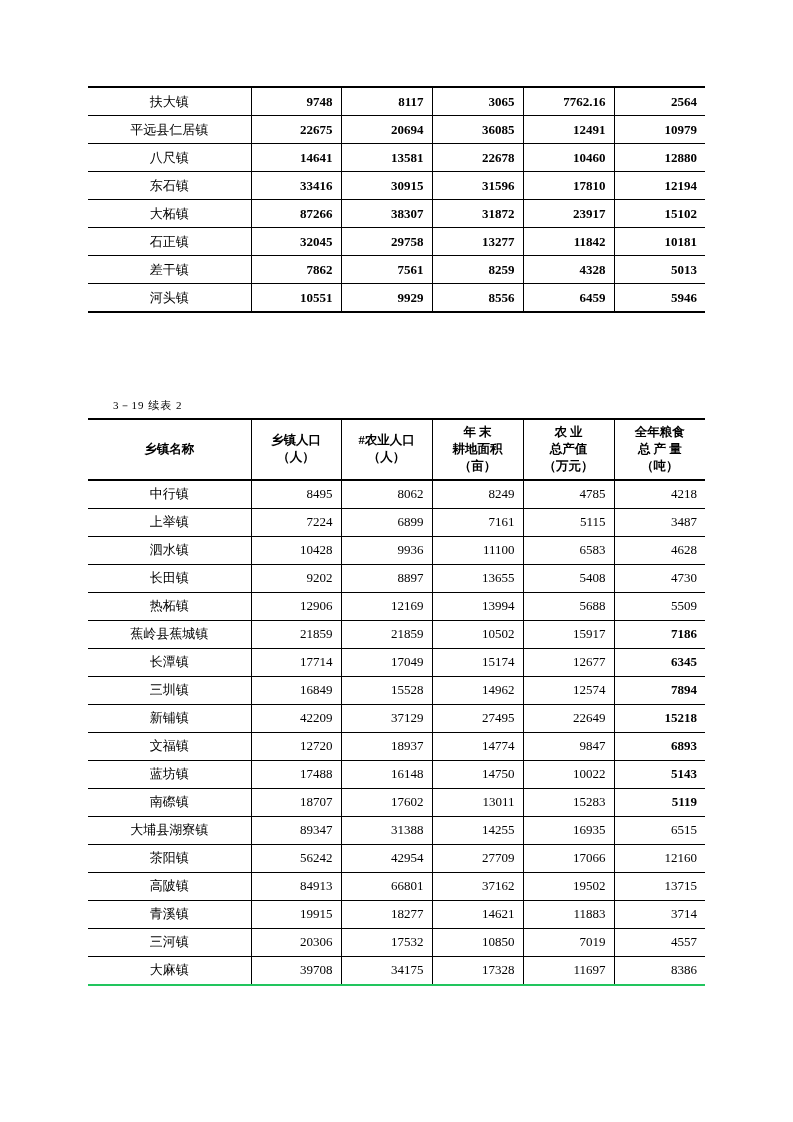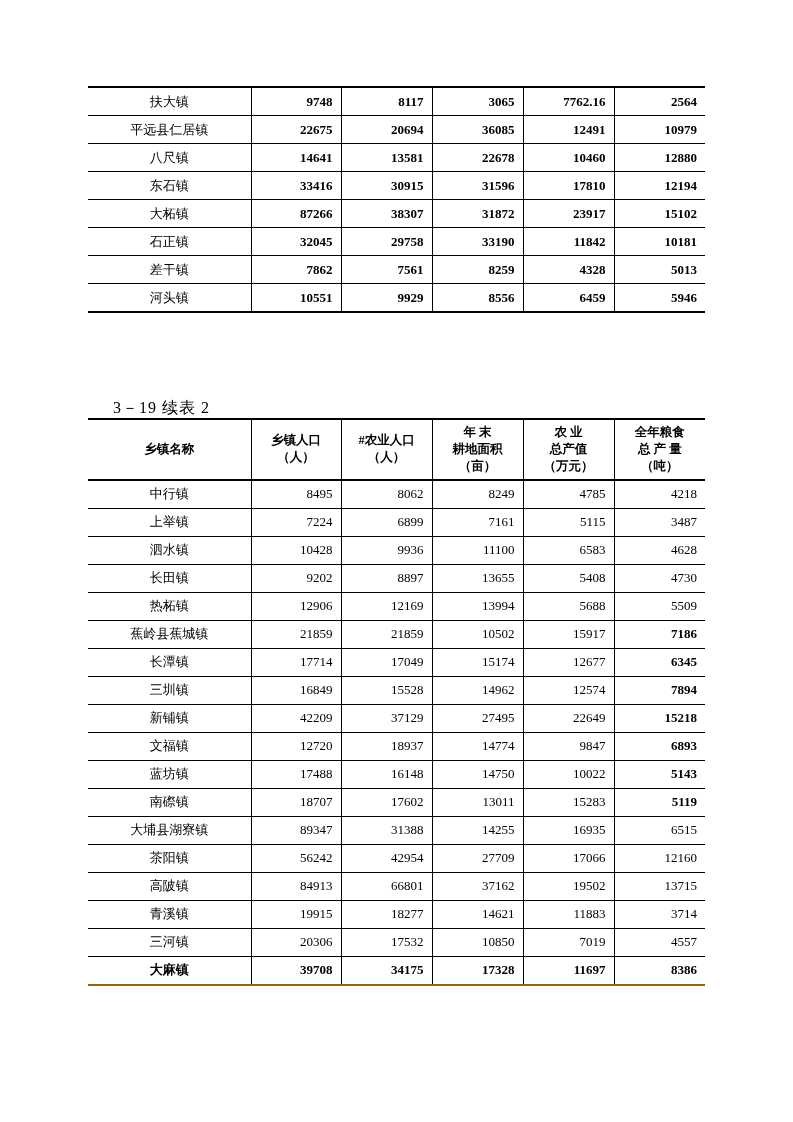--- a/index.html
+++ b/index.html
@@ -62,21 +62,21 @@
   }
   #table-top .row:first-child td {
     border-top: 2px solid #000;
   }
 
   
   #table2-caption {
     position: absolute;
     left: 113px;
     top: 398px;
-    font-size: 16px;
+    font-size: 11px;
     letter-spacing: 1px;
     font-family: "Liberation Serif", serif;
   }
 
   
   #table-bottom {
     position: absolute;
     left: 88px;
     top: 418px;
     width: 617px;
@@ -92,22 +92,21 @@
     font-size: 12.5px;
     line-height: 1.35;
     vertical-align: middle;
     padding: 4px 4px;
     height: auto;
   }
   #table-bottom .body-row td {
     border-bottom: 1px solid #000;
   }
   #table-bottom .body-row:last-child td {
-    border-bottom: 2px solid #a16207;
-    font-weight: bold;
+    border-bottom: 2px solid #22c55e;
   }
   .hdr-top-border td { border-top: 2px solid #000; }
   .hdr-bottom-border td { border-bottom: 2px solid #000; }
 
   .hdr-cell-inner {
     display: block;
     white-space: pre-line;
   }
   .big-val {
     font-size: 15px;
@@ -175,21 +174,21 @@
           <td class="c-num vline-cell">87266</td>
           <td class="c-num vline-cell">38307</td>
           <td class="c-num vline-cell">31872</td>
           <td class="c-num vline-cell">23917</td>
           <td class="c-num vline-cell">15102</td>
         </tr>
         <tr class="row">
           <td class="c-name">石正镇</td>
           <td class="c-num vline-cell">32045</td>
           <td class="c-num vline-cell">29758</td>
-          <td class="c-num vline-cell">33190</td>
+          <td class="c-num vline-cell">13277</td>
           <td class="c-num vline-cell">11842</td>
           <td class="c-num vline-cell">10181</td>
         </tr>
         <tr class="row">
           <td class="c-name">差干镇</td>
           <td class="c-num vline-cell">7862</td>
           <td class="c-num vline-cell">7561</td>
           <td class="c-num vline-cell">8259</td>
           <td class="c-num vline-cell">4328</td>
           <td class="c-num vline-cell">5013</td>

